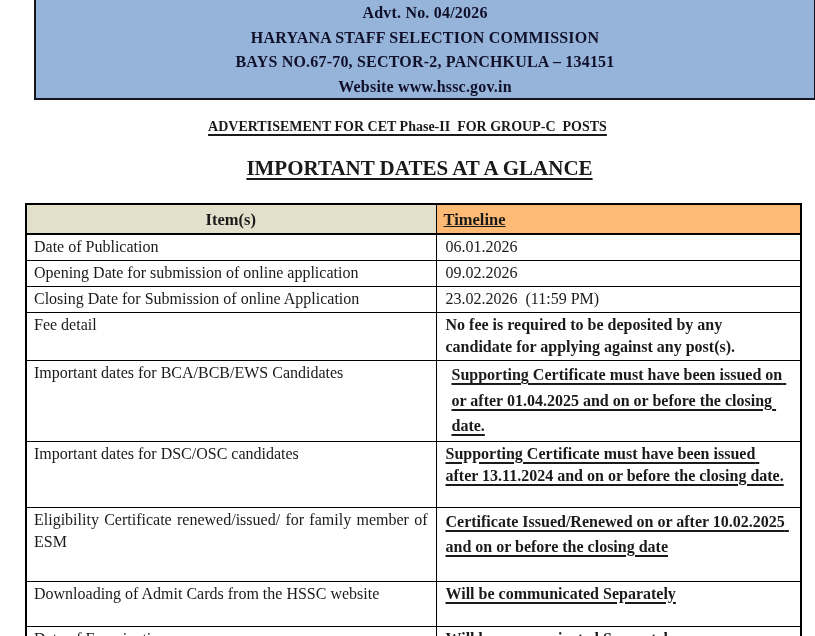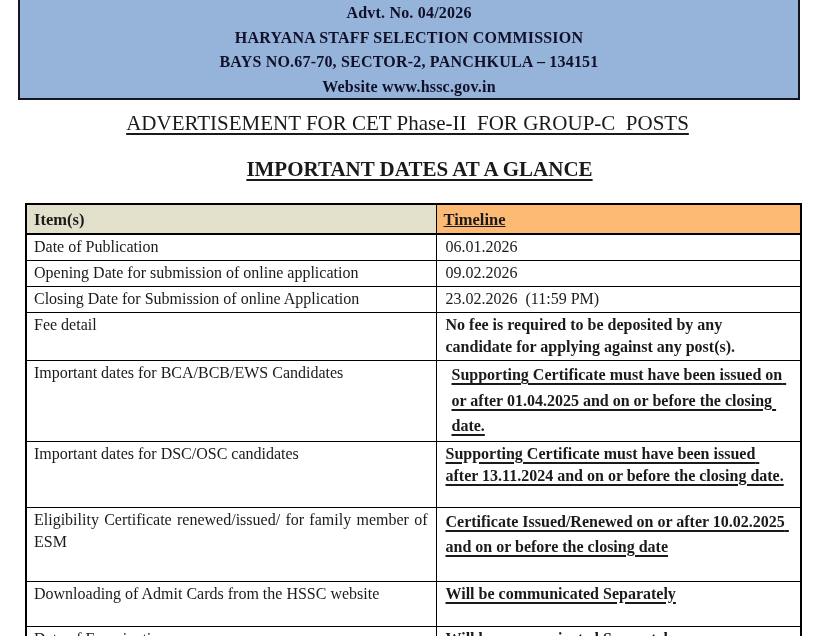--- a/index.html
+++ b/index.html
@@ -28,23 +28,23 @@
   .banner .line {
     font-weight: bold;
     font-size: 16px;
     line-height: 24.5px;
     letter-spacing: 0.2px;
   }
 
   
   .headings { position: absolute; top: 100px; left: 0; width: 815px; text-align: center; }
   .doc-title {
-    margin-top: 11px;
-    font-size: 21px;
-    font-weight: normal;
+    margin-top: 19px;
+    font-size: 14px;
+    font-weight: bold;
     text-decoration: underline;
     text-decoration-thickness: 2px;
     text-underline-offset: 3px;
     white-space: pre;
   }
   .doc-subtitle {
     margin-top: 21px;
     font-size: 21px;
     font-weight: bold;
     text-decoration: underline;
@@ -108,40 +108,40 @@
 
   
   tbody tr:nth-child(7) td:nth-child(1),
   tbody tr:nth-child(8) td:nth-child(1) { text-align: justify; }
 </style>
 </head>
 <body>
 
 <div class="page">
 
-  <div class="banner" style="background-color: rgb(150, 179, 217); color: rgb(16, 16, 42);">
+  <div class="banner" style="background-color: rgb(150, 179, 217); color: rgb(16, 16, 42); margin-left: 16px;">
     <div class="line">Advt. No. 04/2026</div>
     <div class="line">HARYANA STAFF SELECTION COMMISSION</div>
     <div class="line">BAYS NO.67-70, SECTOR-2, PANCHKULA – 134151</div>
     <div class="line">Website www.hssc.gov.in</div>
   </div>
 
   <div class="headings">
     <div class="doc-title">ADVERTISEMENT FOR CET Phase-II  FOR GROUP-C  POSTS</div>
     <div class="doc-subtitle">IMPORTANT DATES AT A GLANCE</div>
   </div>
 
   <table class="dates">
     <colgroup>
         <col class="c1">
         <col class="c2">
       </colgroup>
     <thead>
       <tr>
-        <th style="background-color: rgb(226, 223, 202);">Item(s)</th>
+        <th style="background-color: rgb(226, 223, 202); text-align: center;">Item(s)</th>
         <th style="background-color: #fdba74; text-decoration: underline;">Timeline</th>
       </tr>
     </thead>
     <tbody>
         <tr>
           <td>Date of Publication</td>
           <td>06.01.2026</td>
         </tr>
         <tr>
           <td>Opening Date for submission of online application</td>

